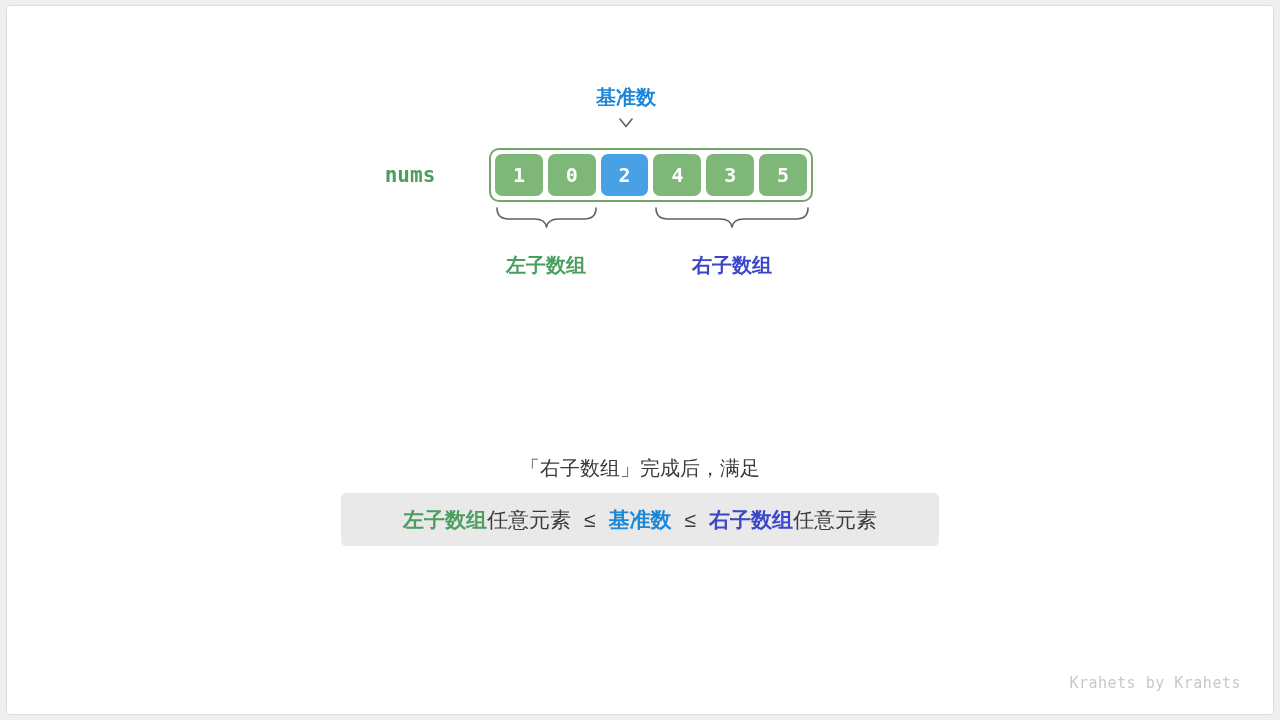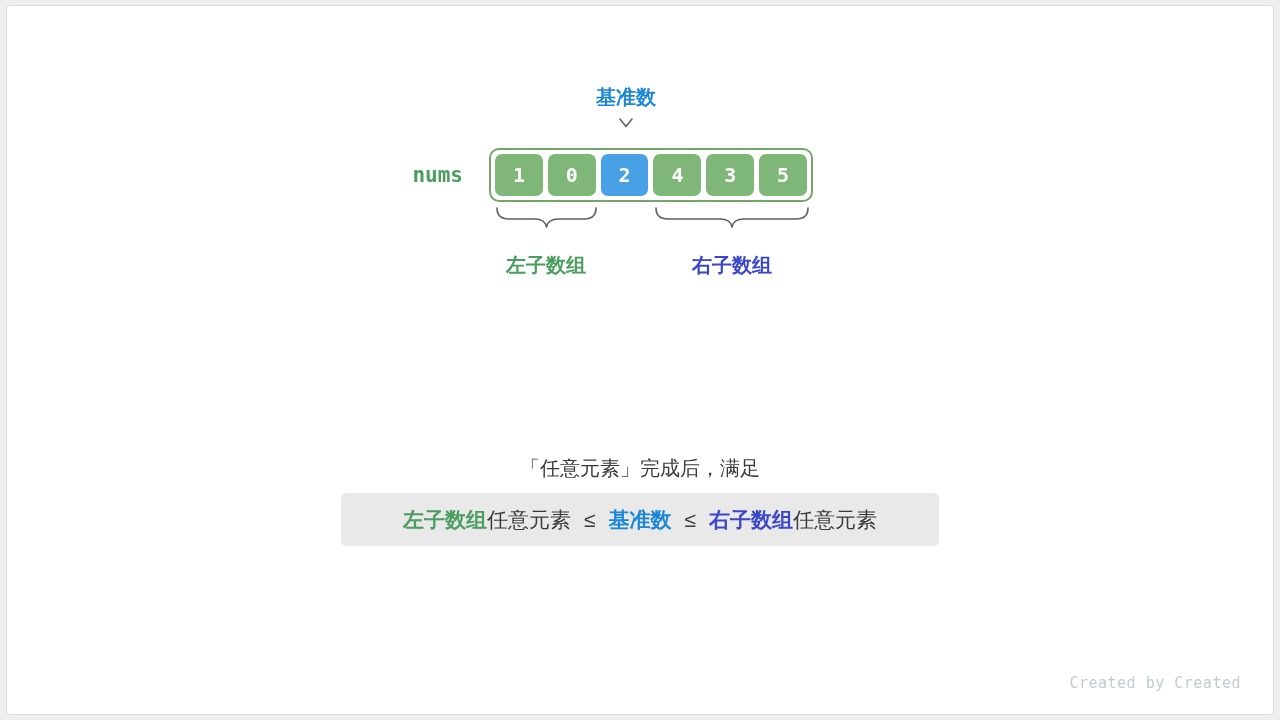--- a/index.html
+++ b/index.html
@@ -26,21 +26,21 @@
     white-space: nowrap;
   }
   .pivot-arrow {
     position: absolute;
     left: 619px; top: 112px;
     transform: translateX(-50%);
   }
   .nums-label {
     position: absolute;
     left: 350px; top: 155px; width: 106px;
-    text-align: right;
+    text-align: center;
     font-family: "DejaVu Sans Mono", monospace;
     font-size: 21px; font-weight: 700; line-height: 28px;
     color: var(--green-text, #4b9e5f);
   }
   .array {
     position: absolute;
     left: 482px; top: 142px;
     width: 324px; height: 54px;
     background: #ffffff;
     border: 2px solid var(--array-border, #74a66b);
@@ -131,27 +131,27 @@
     <path d="M1,2 C1,10 5,13 13,13 L38.5,13 C45.5,13 49.5,15 50.5,21 C51.5,15 55.5,13 62.5,13 L88,13 C96,13 100,10 100,2"></path>
   </svg>
 
   <svg class="brace" style="left:648px; top:200px;" width="154" height="23" viewBox="0 0 154 23">
     <path d="M1,2 C1,10 5,13 13,13 L65,13 C72,13 76,15 77,21 C78,15 82,13 89,13 L141,13 C149,13 153,10 153,2"></path>
   </svg>
 
   <div class="sub-label left">左子数组</div>
   <div class="sub-label right">右子数组</div>
 
-  <div class="caption">「任意元素」完成后，满足</div>
+  <div class="caption">「右子数组」完成后，满足</div>
 
   <div class="equation">
     <span data-style="green">左子数组</span>
     <span data-style="plain">任意元素</span>
     <span data-style="op">≤</span>
     <span data-style="blue">基准数</span>
     <span data-style="op">≤</span>
     <span data-style="indigo">右子数组</span>
     <span data-style="plain">任意元素</span>
   </div>
 
-  <div class="credit">Created by Created</div>
+  <div class="credit">Krahets by Krahets</div>
 
 </div>
 
 </body></html>

